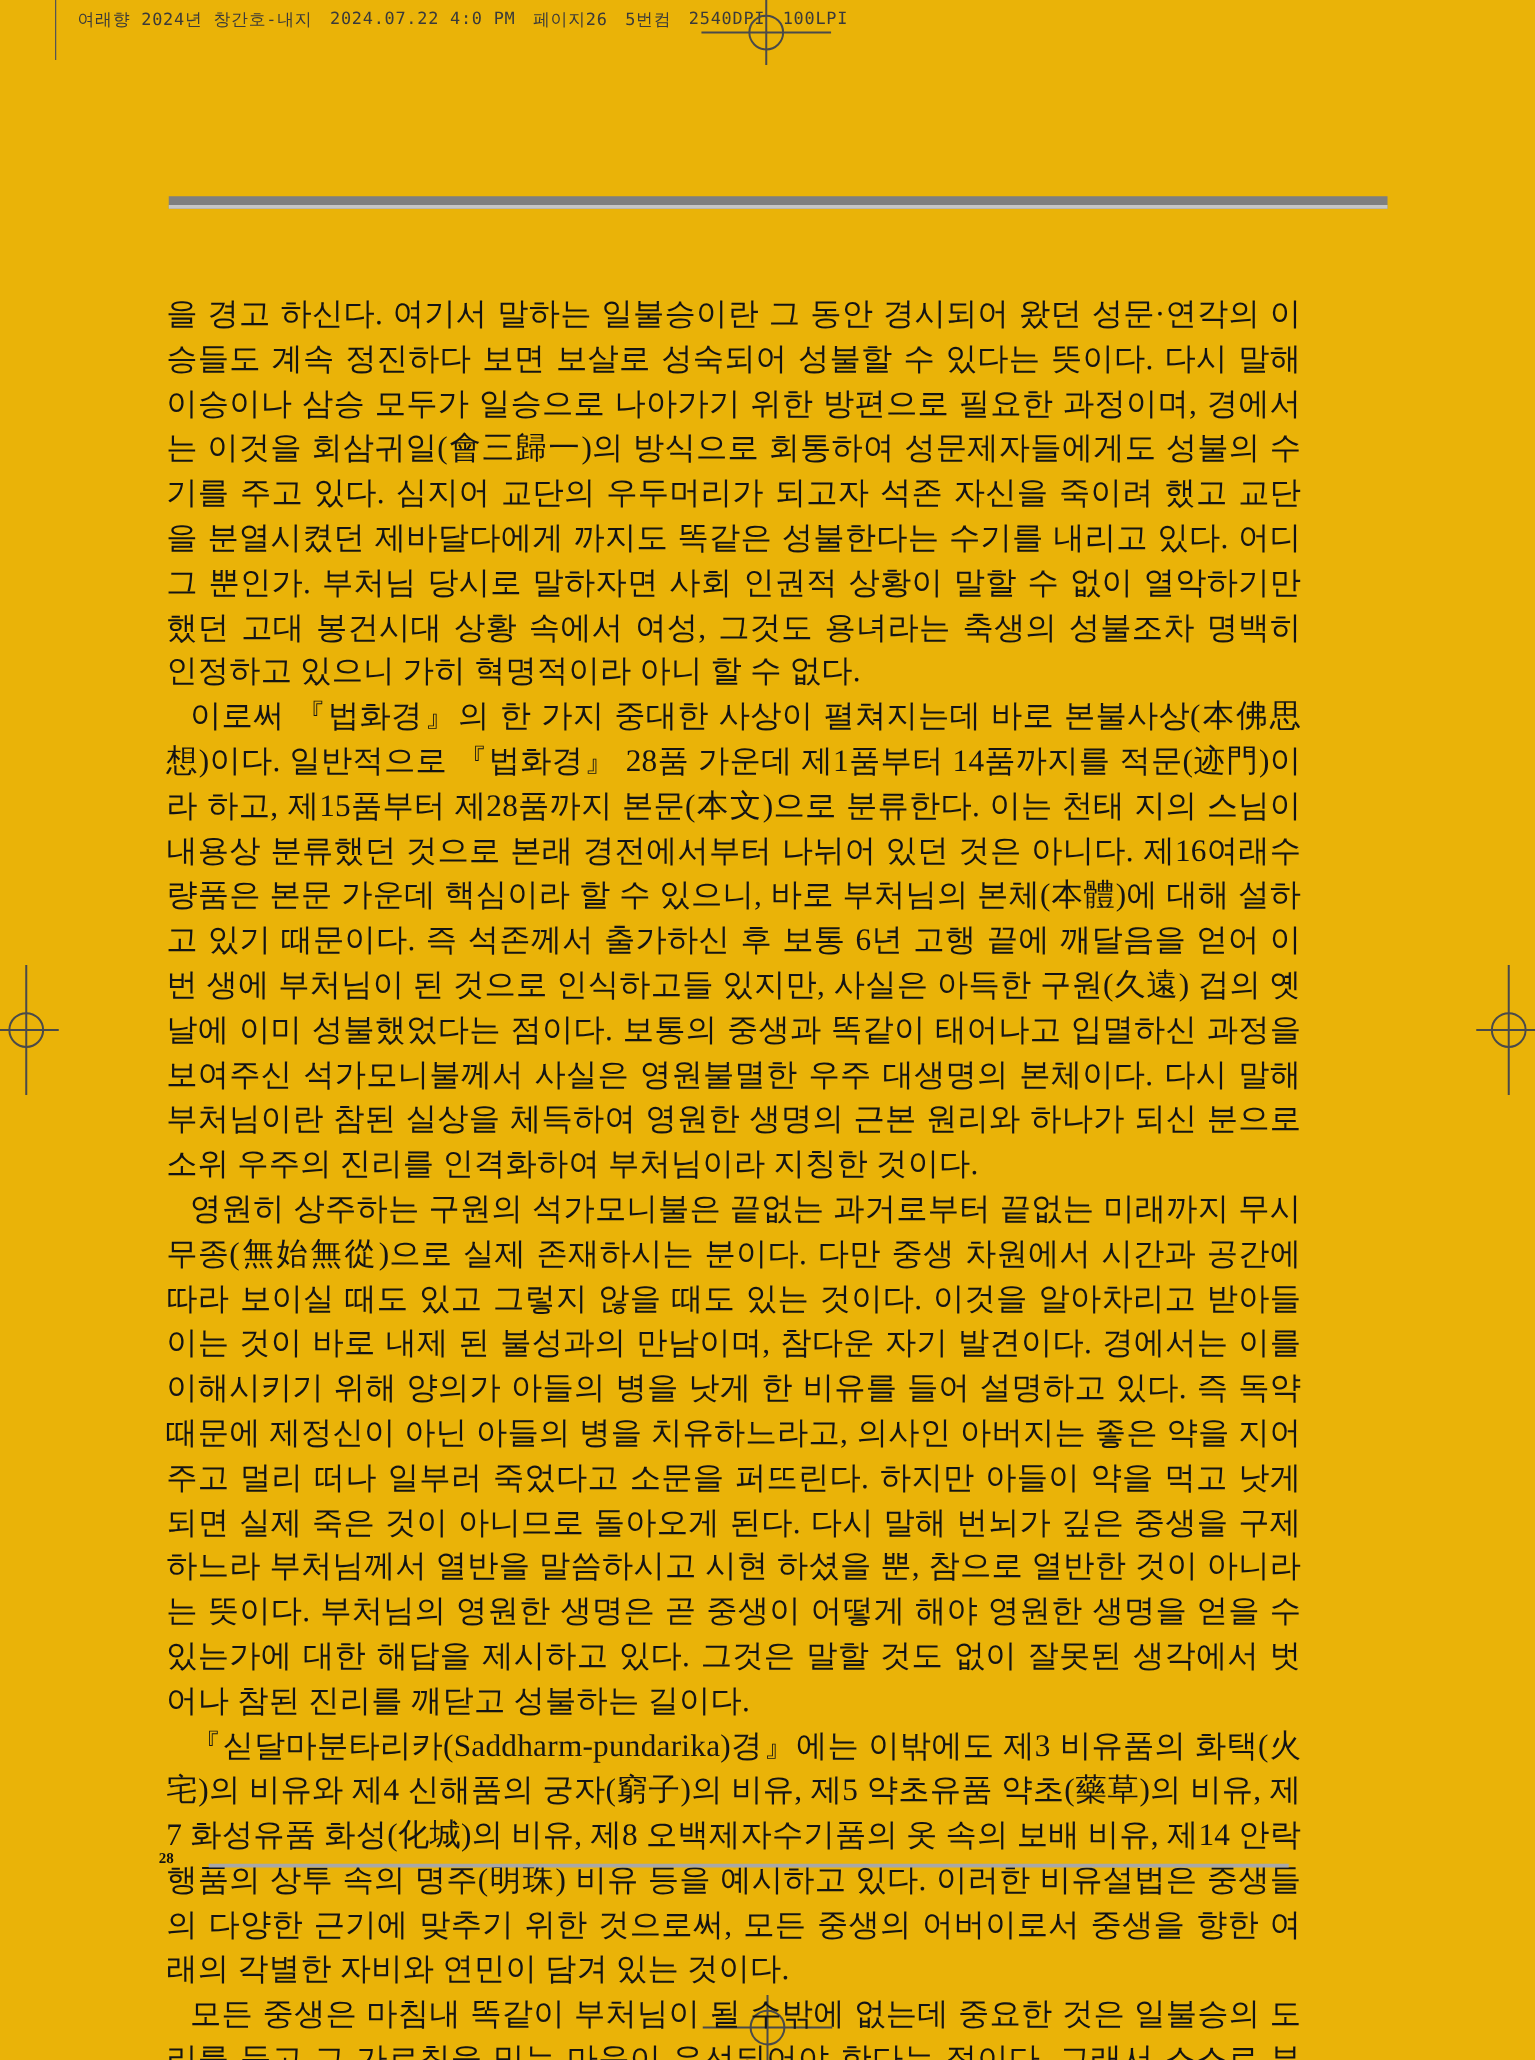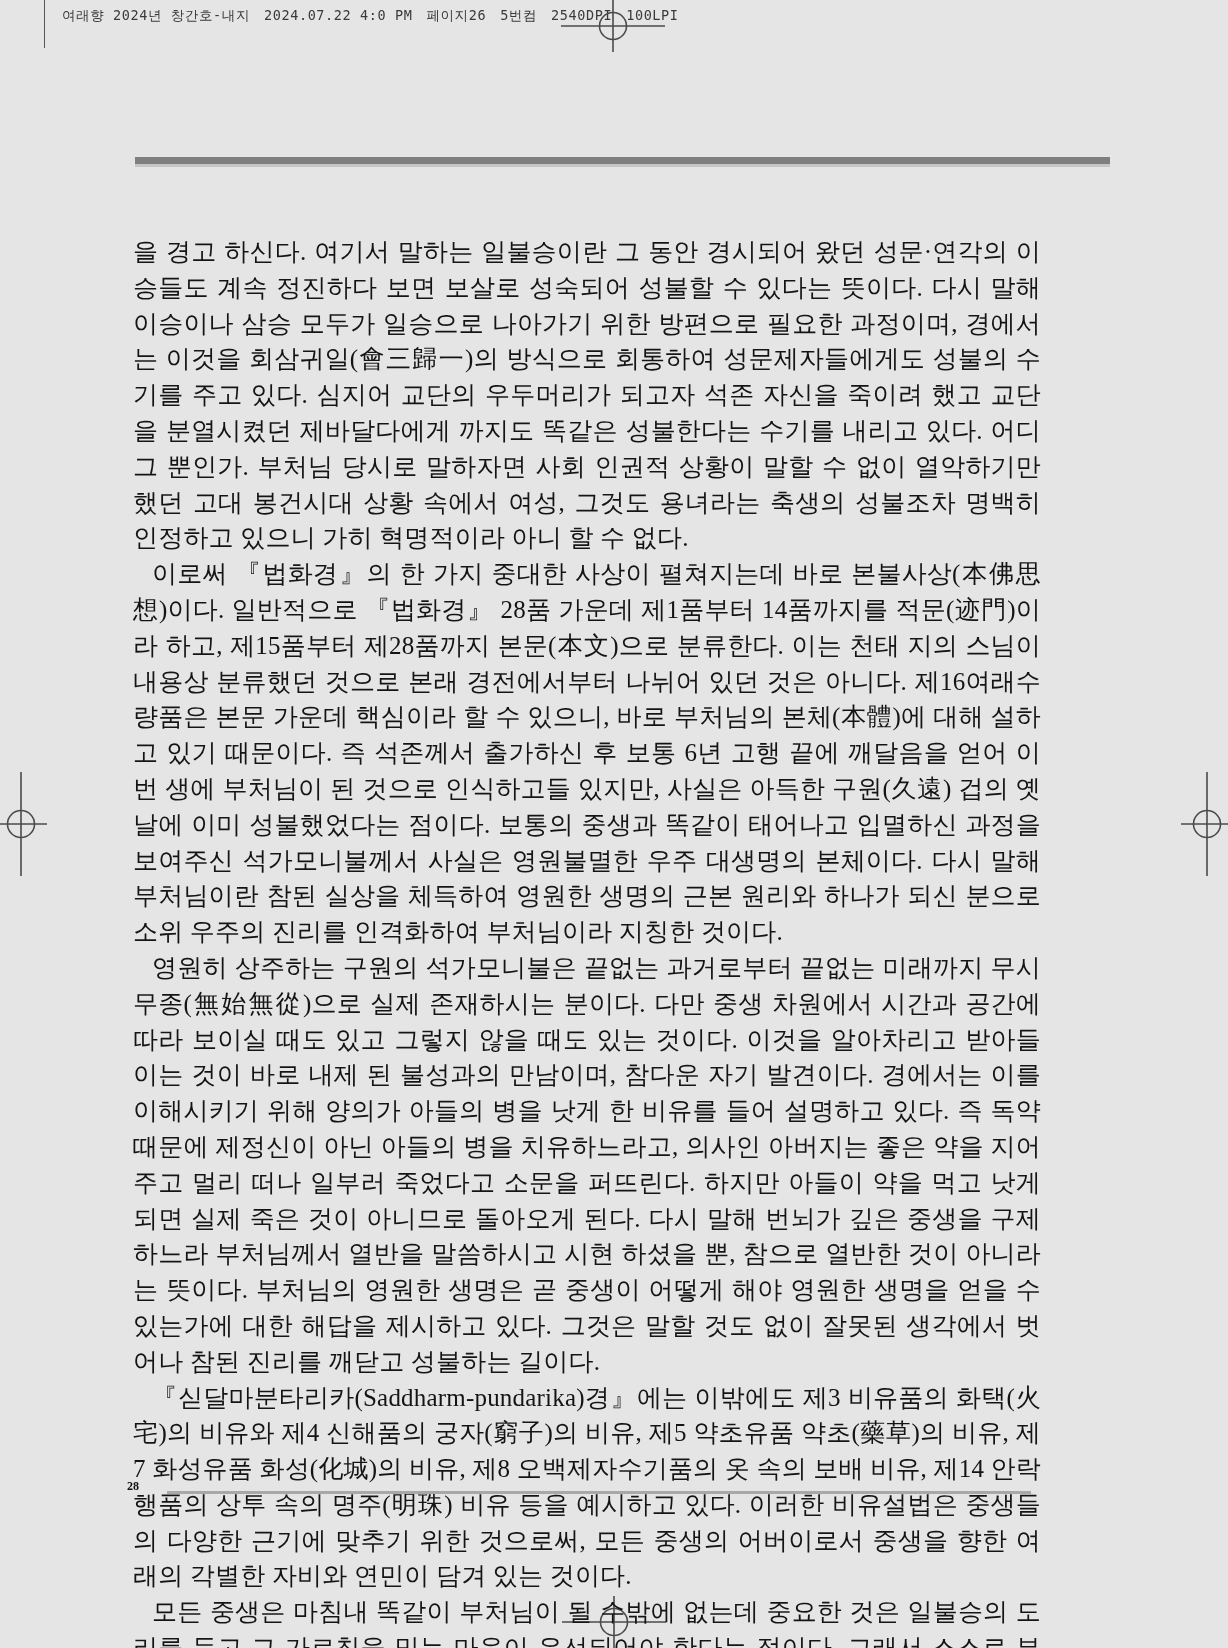--- a/index.html
+++ b/index.html
@@ -1,21 +1,21 @@
 <!DOCTYPE html>
 <html><head>
 <meta charset="utf-8">
 <style>
   * { box-sizing: border-box; }
   html, body { margin: 0; padding: 0; background: #ffffff; }
   .page {
     position: relative;
     width: 1228px;
     height: 1648px;
-    background: #e5e5e5;
+    background: #eab308;
     overflow: hidden;
     font-family: "Liberation Serif", "DejaVu Serif", serif;
   }
   
   .print-header {
     position: absolute;
     left: 62px;
     top: 7px;
     display: flex;
     gap: 14px;

